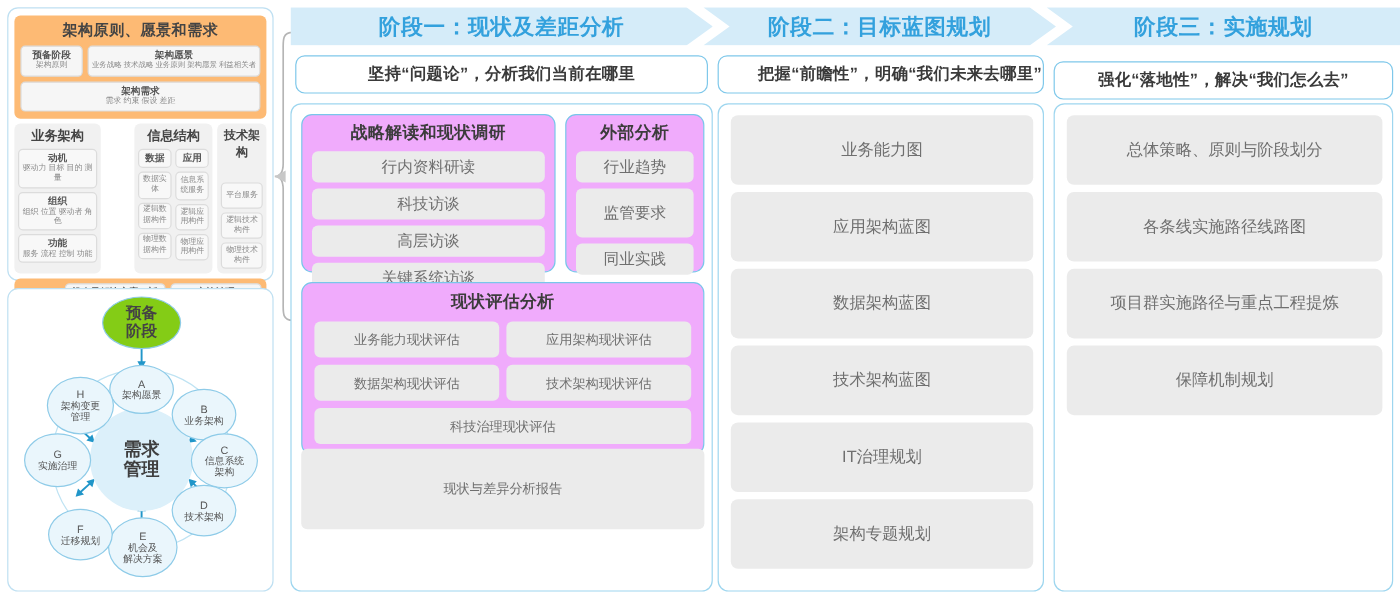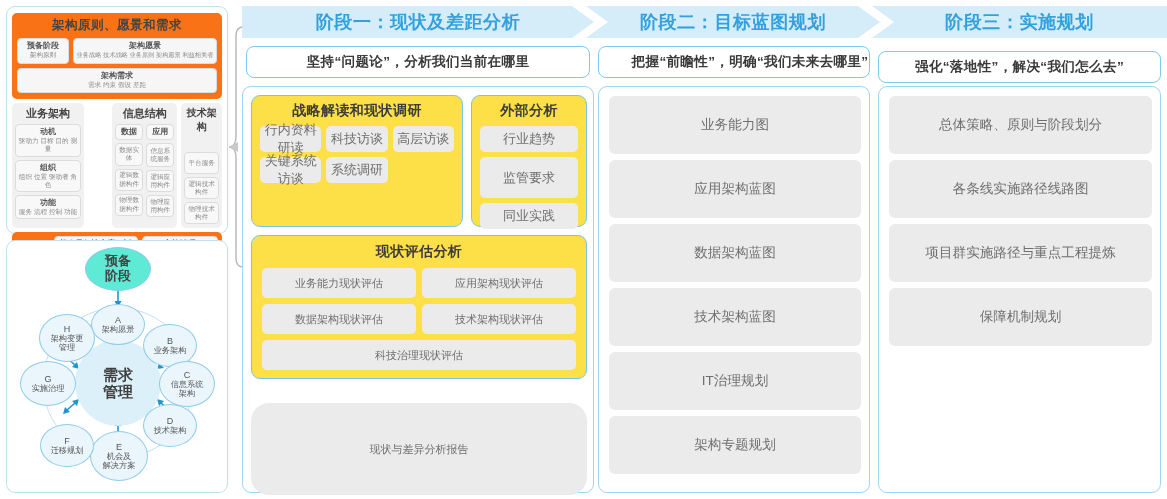--- a/index.html
+++ b/index.html
@@ -17,21 +17,21 @@
 
   .lp-card {
     position: absolute; left: 0; width: 222px;
     border: 1px solid #bfe0f2; border-radius: 9px;
     background: #ffffff;
   }
   #lp-top { top: 0; height: 228px; padding: 6px 5px; }
   #lp-bottom { top: 234px; height: 253px; }
 
   .grayblock {
-    background: #f97316; border-radius: 5px;
+    background: #fdba74; border-radius: 5px;
   }
 
   .sect { margin-bottom: 4px; padding: 4px 4px 5px; }
   .sect-hd { font-size: 12.5px; font-weight: bold; color: #444; text-align: center; letter-spacing: .5px; margin-bottom: 4px; }
 
   .row { display: flex; gap: 4px; }
   .mini {
     border: 1px solid #dcdcdc; border-radius: 4px; background: #f6f6f6;
     text-align: center; padding: 2px 2px 3px; color: #777;
   }
@@ -56,21 +56,21 @@
     background: #eaf6fc; border: 1px solid #8ecbe8;
     display: flex; flex-direction: column; align-items: center; justify-content: center;
     text-align: center; color: #4a4a4a; line-height: 1.12;
   }
   .node .nl { font-size: 9px; color: #555; }
   .node .nt { font-size: 8.2px; color: #555; }
   .node.big {
     background: #dcf0fa; border: none;
     font-size: 15px; font-weight: bold; color: #3f3f3f; line-height: 1.15;
   }
-  .node.prep { font-size: 13px; font-weight: bold; color: #444; line-height: 1.15; background:#5eead4; border:1px solid #8ecbe8;}
+  .node.prep { font-size: 13px; font-weight: bold; color: #444; line-height: 1.15; background:#84cc16; border:1px solid #8ecbe8;}
 
   
   .brace { position: absolute; left: 228px; top: 26px; width: 22px; height: 242px; }
 
   
   .banner-wrap { position: absolute; top: 6px; height: 32px; }
   .banner {
     position: absolute; top: 0; height: 32px;
     background: #d5ecf9;
     display: flex; align-items: center; justify-content: center;
@@ -85,21 +85,21 @@
     border: 1.4px solid #7fc8ea; border-radius: 8px; background: #fff;
     display: flex; align-items: center; justify-content: center;
   }
   .phase-sub span { font-size: 13.6px; font-weight: bold; color: #3a3a3a; letter-spacing: .3px; }
 
   .phase-body {
     position: absolute; border: 1.2px solid #9ed6ef; border-radius: 9px; background: #fff;
   }
 
   .sub-card {
-    position: absolute; border: 1.3px solid #79c6ea; border-radius: 9px; background: #fde047;
+    position: absolute; border: 1.3px solid #79c6ea; border-radius: 9px; background: #f0abfc;
   }
   .sub-card .sc-hd {
     font-size: 14px; font-weight: bold; color: #3c3c3c; text-align: center;
     letter-spacing: .4px;
   }
   .tile {
     background: #ebebeb; border-radius: 5px;
     display: flex; align-items: center; justify-content: center;
     color: #6f6f6f; text-align: center;
   }
@@ -291,21 +291,21 @@
       <span>阶段一：现状及差距分析</span>
     </div>
   </div>
   <div class="phase-sub" style="left:246px;top:46px;width:344px;">
     <span>坚持“问题论”，分析我们当前在哪里</span>
   </div>
   <div class="phase-body" style="left:242px;top:86px;width:352px;height:407px;">
 
     <div class="sub-card" style="left:8px;top:8px;width:212px;height:132px;padding:6px 8px;">
       <div class="sc-hd">战略解读和现状调研</div>
-      <div style="display:grid;grid-template-columns:1fr 1fr 1fr;gap:5px;margin-top:6px;">
+      <div style="display:grid;grid-template-columns:1fr;gap:5px;margin-top:6px;">
         <div class="tile t13" style="height:26px;">行内资料研读</div>
         <div class="tile t13" style="height:26px;">科技访谈</div>
         <div class="tile t13" style="height:26px;">高层访谈</div>
         <div class="tile t13" style="height:26px;">关键系统访谈</div>
         <div class="tile t13" style="height:26px;">系统调研</div>
       </div>
     </div>
 
     <div class="sub-card" style="left:228px;top:8px;width:116px;height:132px;padding:6px 8px;">
       <div class="sc-hd">外部分析</div>
@@ -320,21 +320,21 @@
       <div class="sc-hd">现状评估分析</div>
       <div style="display:grid;grid-template-columns:1fr 1fr;gap:6px;margin-top:7px;">
         <div class="tile t14" style="height:30px;">业务能力现状评估</div>
         <div class="tile t14" style="height:30px;">应用架构现状评估</div>
         <div class="tile t14" style="height:30px;">数据架构现状评估</div>
         <div class="tile t14" style="height:30px;">技术架构现状评估</div>
         <div class="tile t14" style="grid-column:1 / span 2;height:30px;">科技治理现状评估</div>
       </div>
     </div>
 
-    <div class="tile t14" style="position:absolute;left:8px;top:316px;width:336px;height:92px;border-radius:18px;">现状与差异分析报告</div>
+    <div class="tile t14" style="position:absolute;left:8px;top:287px;width:336px;height:67px;">现状与差异分析报告</div>
   </div>
 
   <div class="banner-wrap" style="left:586px;width:294px;">
     <div class="banner" style="left:0;width:294px;clip-path:polygon(0 0, 272px 0, 294px 16px, 272px 32px, 0 32px, 22px 16px);">
       <span>阶段二：目标蓝图规划</span>
     </div>
   </div>
   <div class="phase-sub" style="left:598px;top:46px;width:272px;padding-left:32px;">
     <span>把握“前瞻性”，明确“我们未来去哪里”</span>
   </div>

